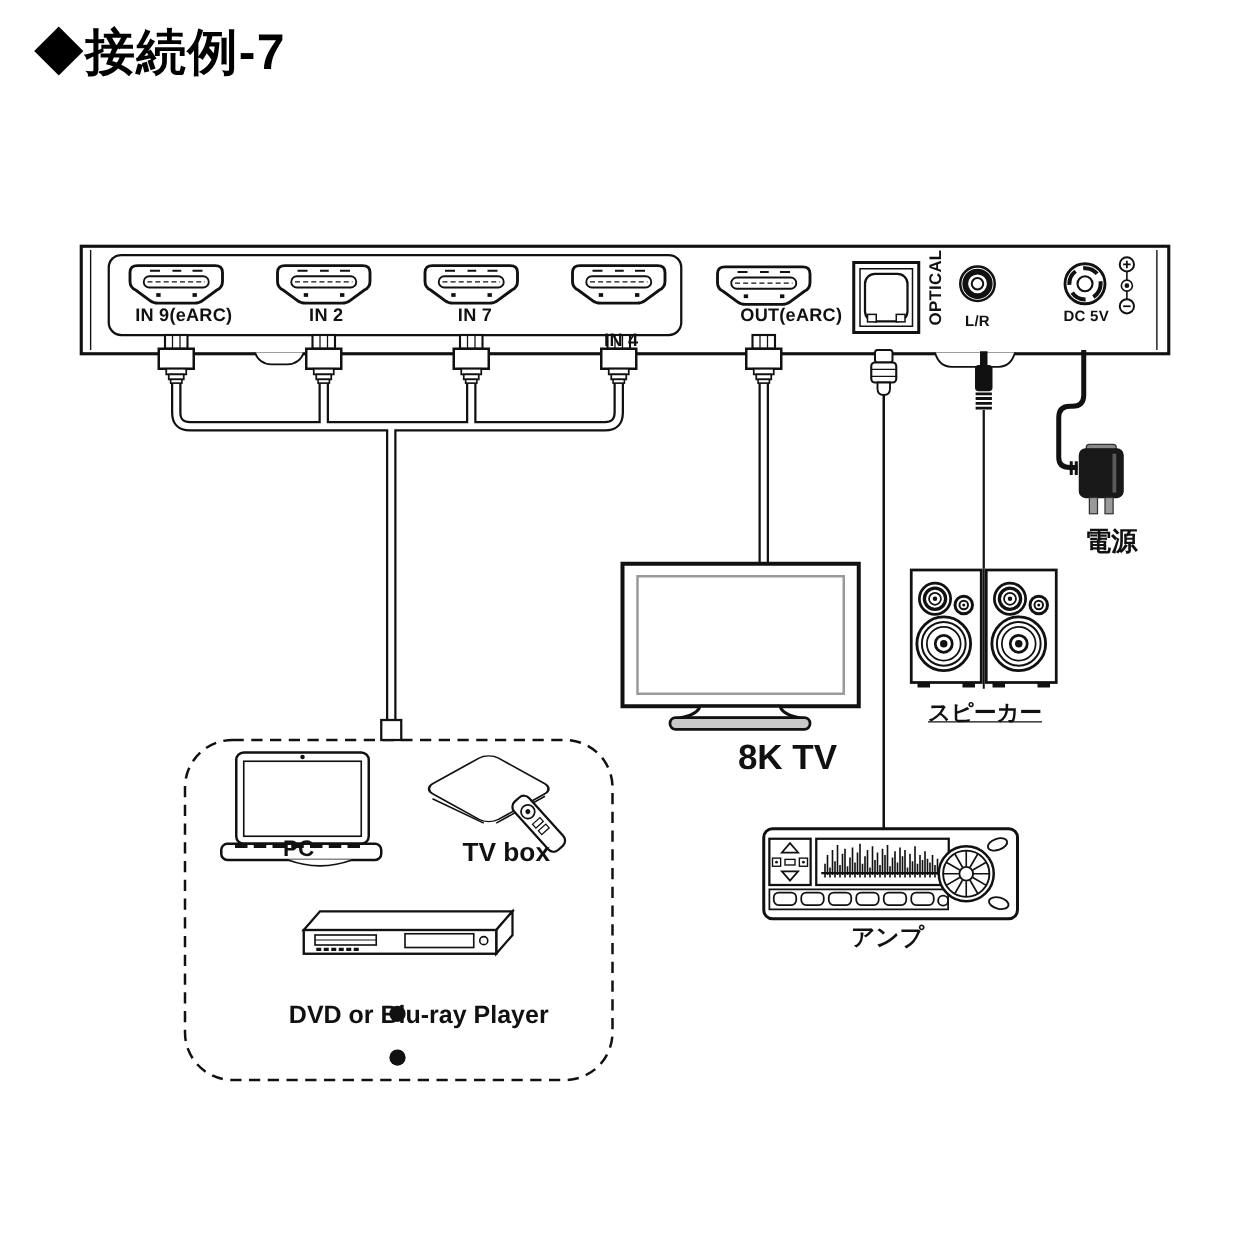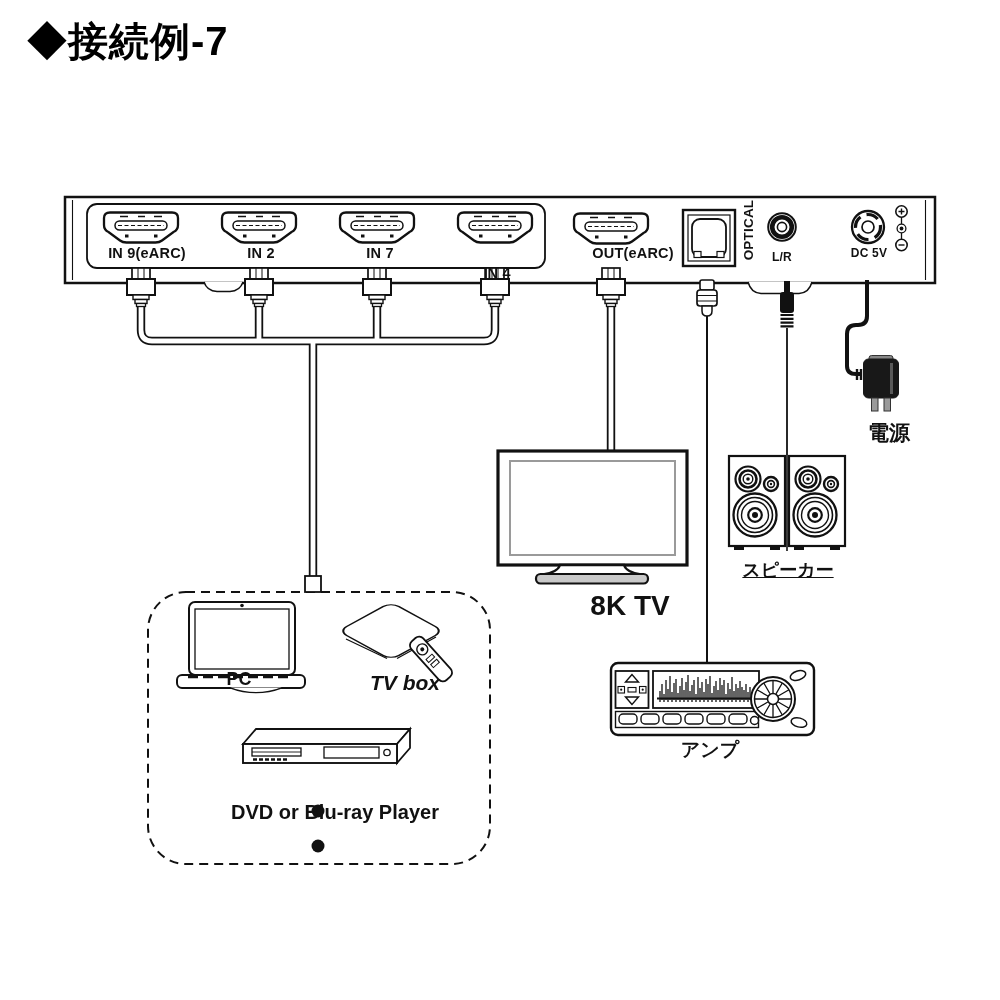--- a/index.html
+++ b/index.html
@@ -274,15 +274,15 @@
   <div class="lbl port-lbl" style="left:613px;top:245px;margin-left:20px;">OUT(eARC)</div>
   <div class="lbl port-lbl vert" style="left:748px;top:230px;font-size:13.5px;">OPTICAL</div>
   <div class="lbl port-lbl" style="left:782px;top:250px;font-size:12px;">L/R</div>
   <div class="lbl port-lbl" style="left:869px;top:246px;font-size:12px;">DC 5V</div>
 
   <div class="lbl dev-lbl" style="left:606px;top:590px;font-size:28px;margin-left:24px;">8K TV</div>
   <div class="lbl dev-lbl" style="left:788px;top:558px;font-size:18px;text-decoration:underline;">スピーカー</div>
   <div class="lbl dev-lbl" style="left:889px;top:419px;font-size:21px;">電源</div>
   <div class="lbl dev-lbl" style="left:710px;top:737px;font-size:19px;">アンプ</div>
   <div class="lbl dev-lbl" style="left:239px;top:669px;font-size:18px;">PC</div>
-  <div class="lbl dev-lbl" style="left:405px;top:671px;font-size:21px;font-style:italic;">TV box</div>
+  <div class="lbl dev-lbl" style="left:405px;top:671px;font-size:21px;">TV box</div>
   <div class="lbl dev-lbl" style="left:335px;top:773px;font-size:20px;margin-top:28px;">DVD or Blu-ray Player</div>
 </div>
 
 </body></html>

